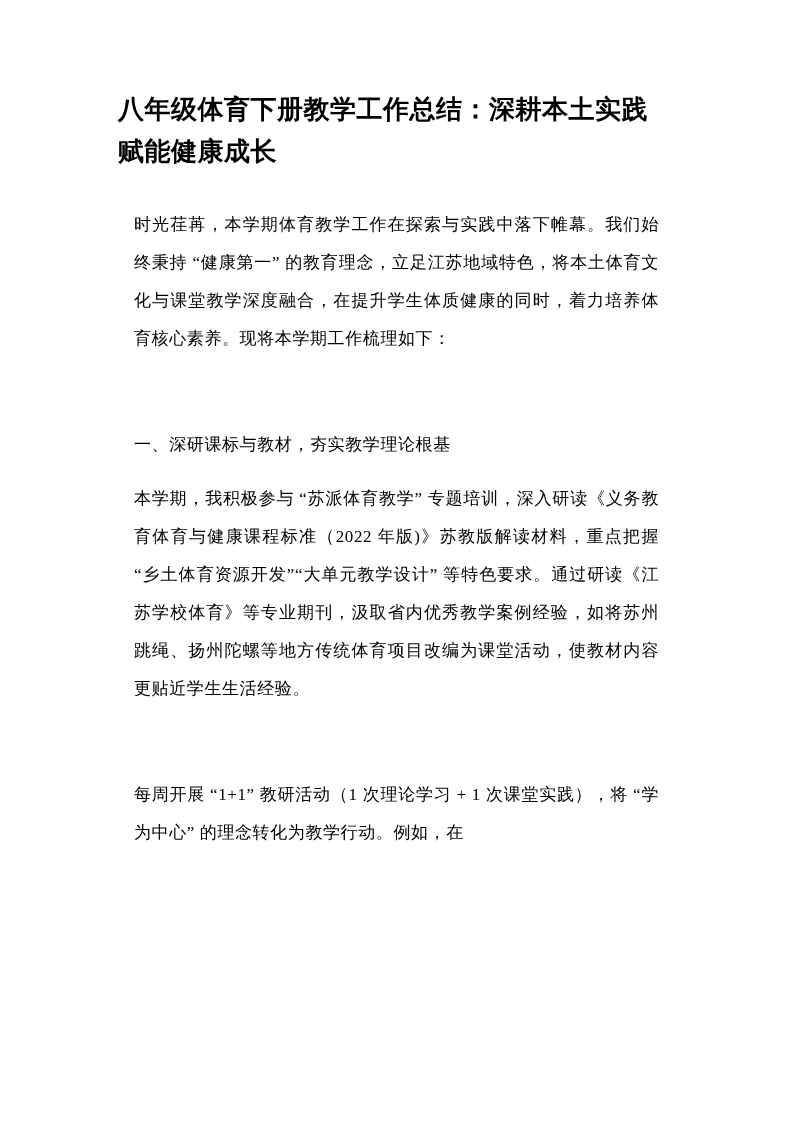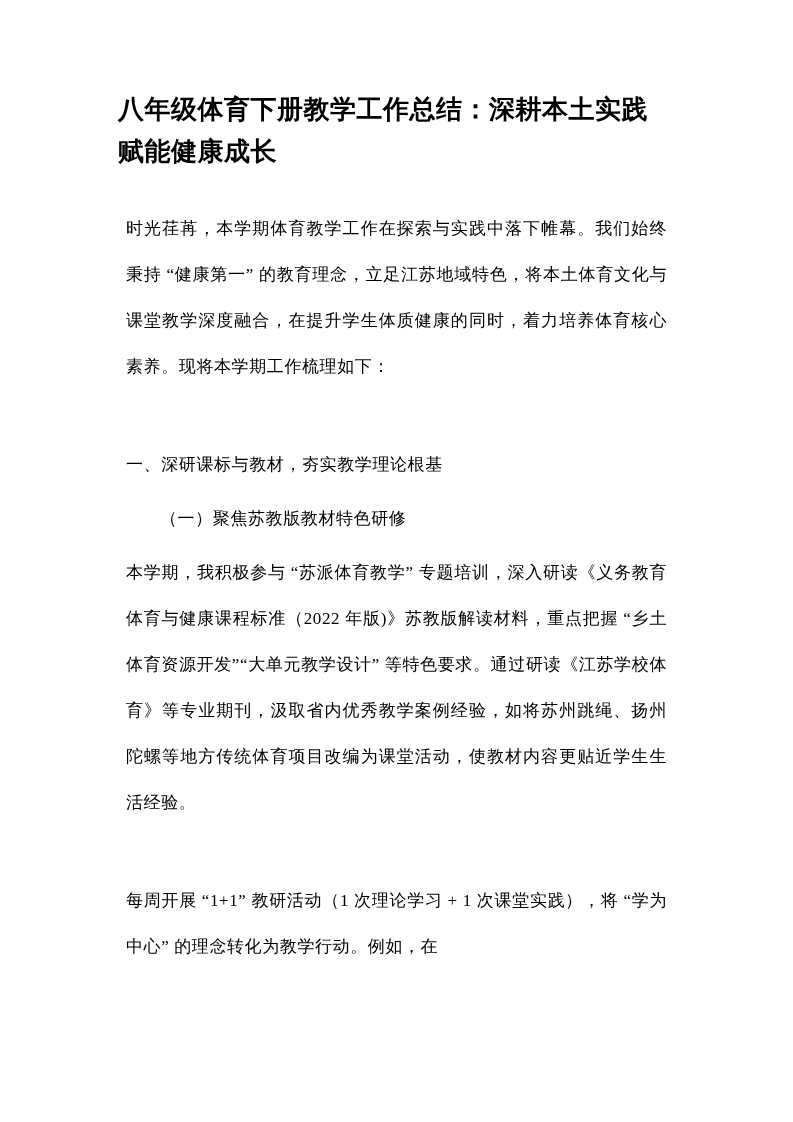--- a/index.html
+++ b/index.html
@@ -22,23 +22,23 @@
     font-family: "Liberation Sans", "DejaVu Sans", sans-serif;
     font-weight: bold;
     font-size: 26px;
     line-height: 42px;
     letter-spacing: 0.5px;
     margin: 0 0 34px 0;
     text-align: left;
   }
   .para {
     font-size: 17px;
-    line-height: 46px;
+    line-height: 38px;
     letter-spacing: 0.6px;
-    margin: 8px;
+    margin: 16px;
     text-align: justify;
     text-justify: inter-ideograph;
   }
   .para-indent {
     text-indent: 2em;
   }
   .block-gap {
     height: 36px;
   }
 </style>
@@ -48,21 +48,20 @@
 <div class="page">
 
   <h1 class="doc-title">八年级体育下册教学工作总结：深耕本土实践 赋能健康成长</h1>
 
   <p class="para">时光荏苒，本学期体育教学工作在探索与实践中落下帷幕。我们始终秉持 “健康第一” 的教育理念，立足江苏地域特色，将本土体育文化与课堂教学深度融合，在提升学生体质健康的同时，着力培养体育核心素养。现将本学期工作梳理如下：</p>
 
   <div class="block-gap"></div>
 
   <p class="para">一、深研课标与教材，夯实教学理论根基</p>
 
-  <p class="para para-indent">（一）聚焦苏教版教材特色研修</p>
 
   <p class="para">本学期，我积极参与 “苏派体育教学” 专题培训，深入研读《义务教育体育与健康课程标准（2022 年版)》苏教版解读材料，重点把握 “乡土体育资源开发”“大单元教学设计” 等特色要求。通过研读《江苏学校体育》等专业期刊，汲取省内优秀教学案例经验，如将苏州跳绳、扬州陀螺等地方传统体育项目改编为课堂活动，使教材内容更贴近学生生活经验。</p>
 
   <div class="block-gap"></div>
 
 
   <p class="para">每周开展 “1+1” 教研活动（1 次理论学习 + 1 次课堂实践），将 “学为中心” 的理念转化为教学行动。例如，在</p>
 
 </div>
 

